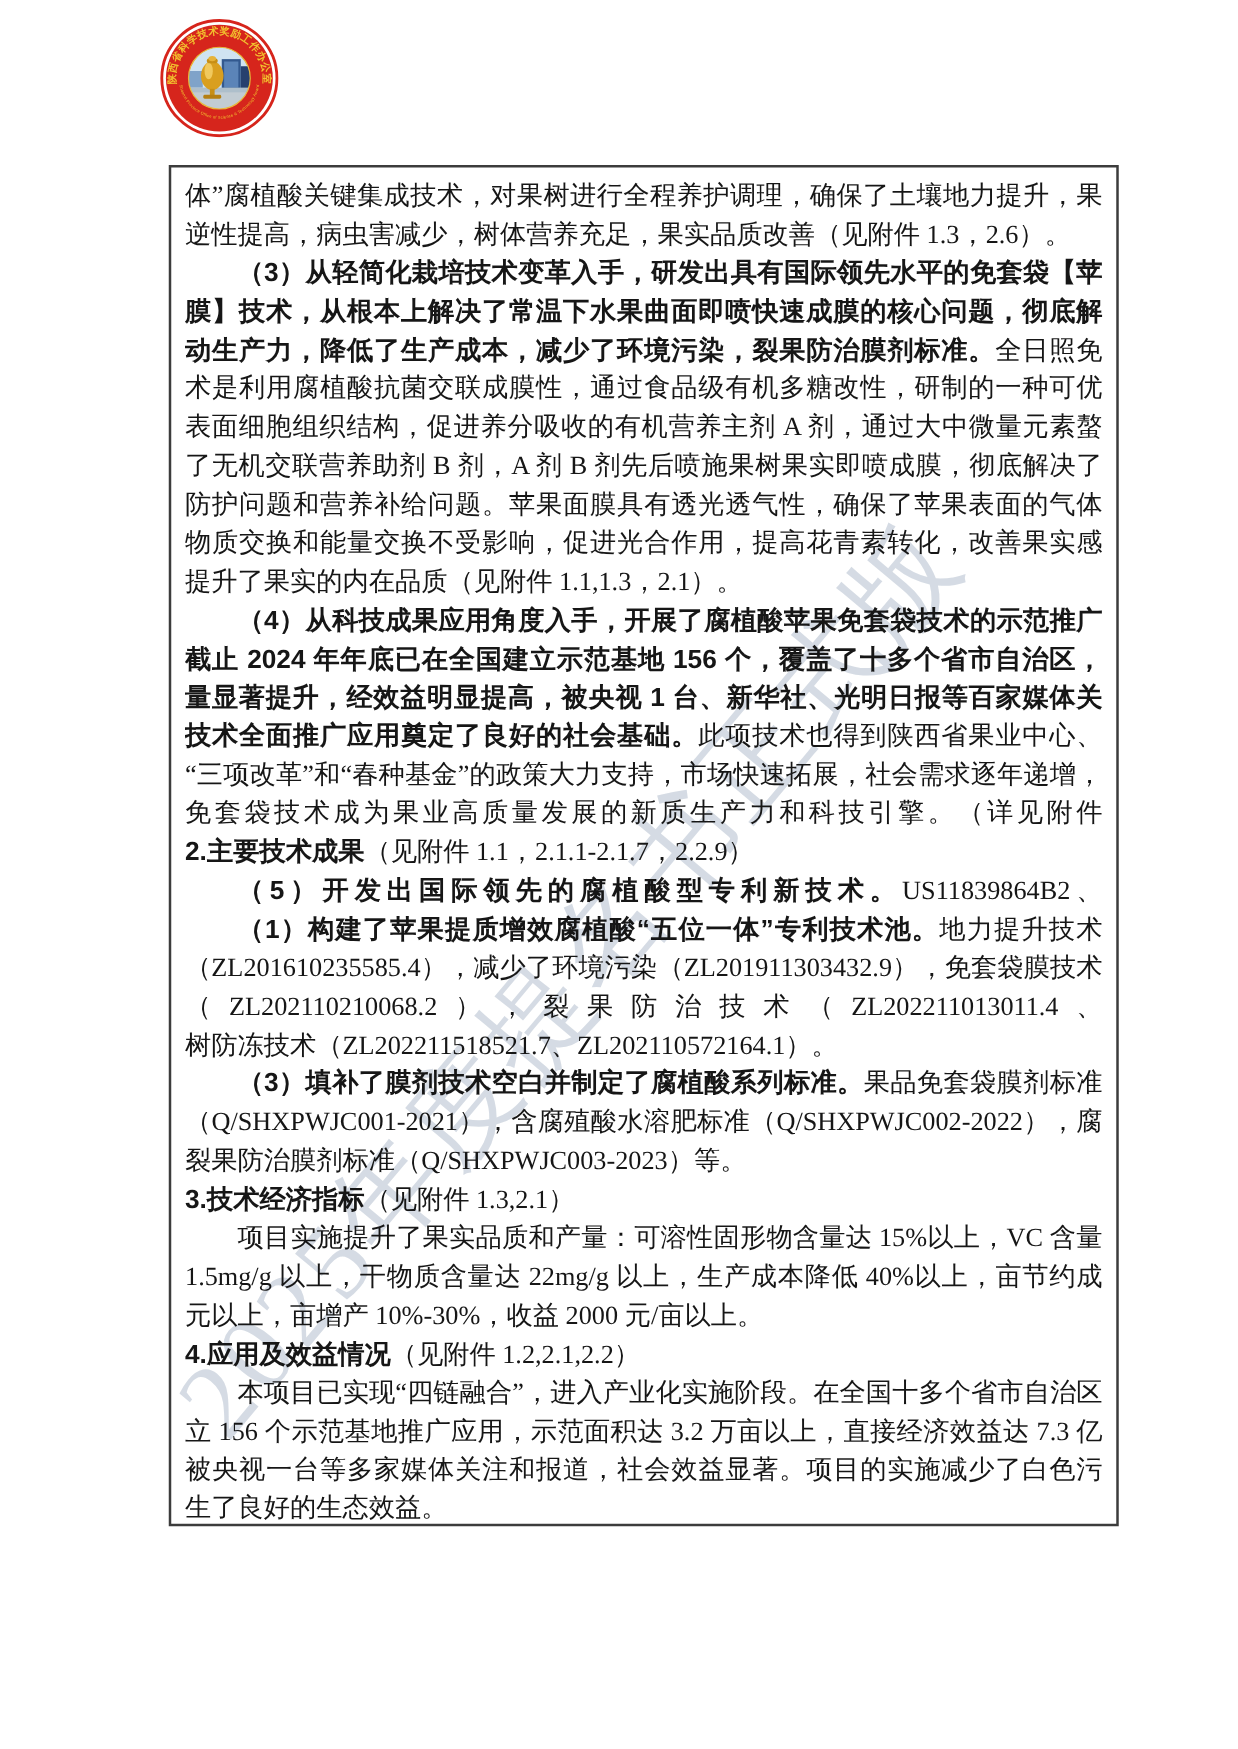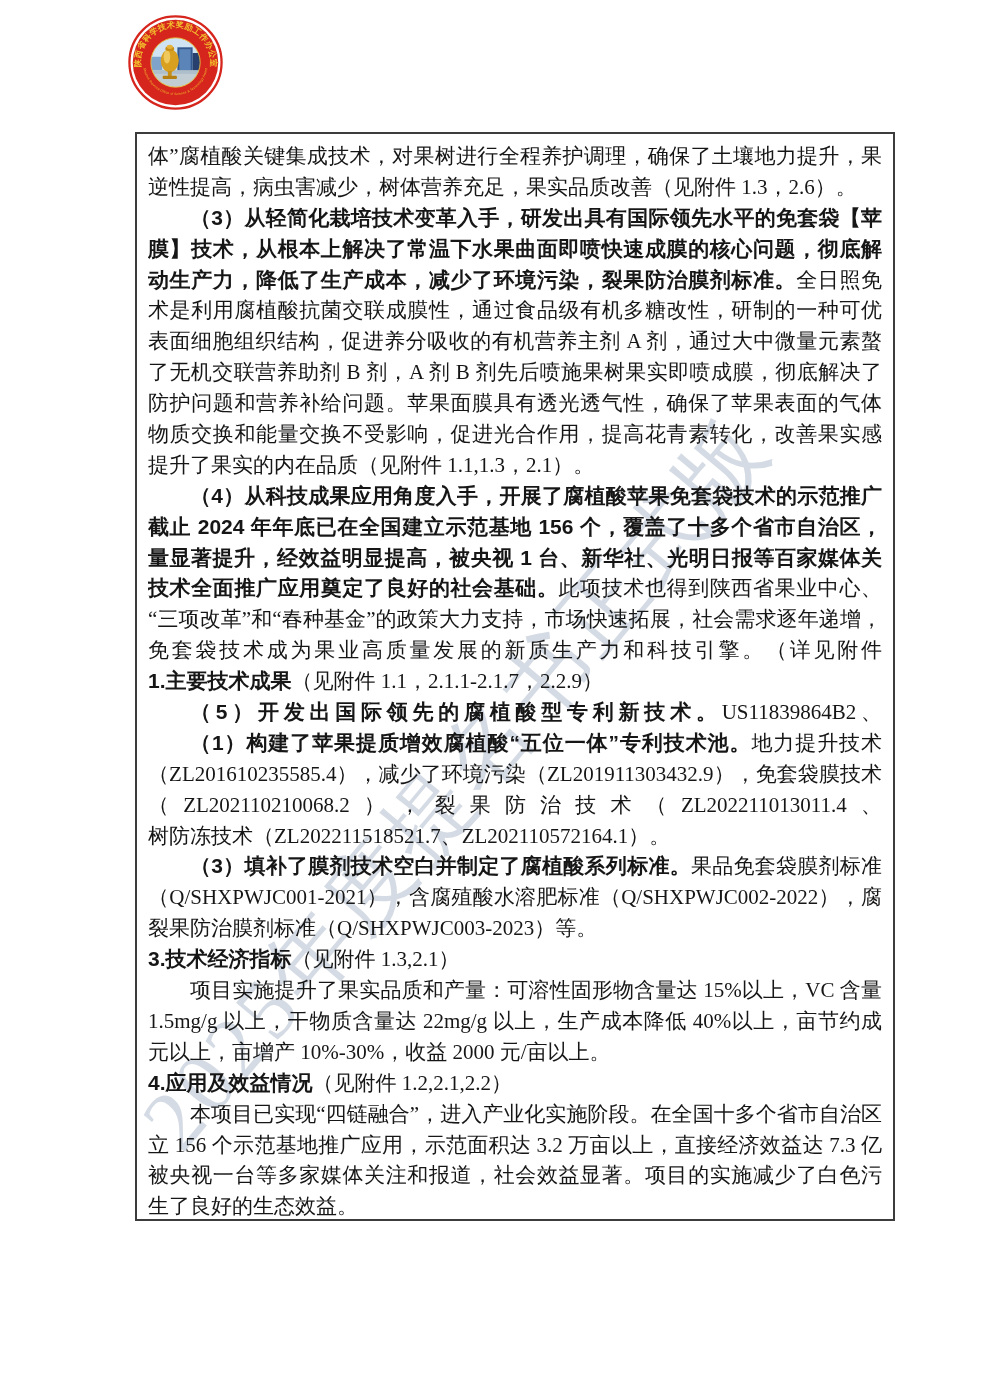--- a/index.html
+++ b/index.html
@@ -98,21 +98,21 @@
       <div class="tline fill"><span class="seg">了无机交联营养助剂 B 剂，A 剂 B 剂先后喷施果树果实即喷成膜，彻底解决了苹果的</span></div>
       <div class="tline fill"><span class="seg">防护问题和营养补给问题。苹果面膜具有透光透气性，确保了苹果表面的气体交换、</span></div>
       <div class="tline fill"><span class="seg">物质交换和能量交换不受影响，促进光合作用，提高花青素转化，改善果实感观质量，</span></div>
       <div class="tline"><span class="seg">提升了果实的内在品质（见附件 1.1,1.3，2.1）。</span></div>
       <div class="tline indent fill"><span class="seg b">（4）从科技成果应用角度入手，开展了腐植酸苹果免套袋技术的示范推广工作，</span></div>
       <div class="tline fill"><span class="seg b">截止 2024 年年底已在全国建立示范基地 156 个，覆盖了十多个省市自治区，产品质</span></div>
       <div class="tline fill"><span class="seg b">量显著提升，经效益明显提高，被央视 1 台、新华社、光明日报等百家媒体关注，为</span></div>
       <div class="tline fill"><span class="seg b">技术全面推广应用奠定了良好的社会基础。</span><span class="seg">此项技术也得到陕西省果业中心、秦创原</span></div>
       <div class="tline fill"><span class="seg">“三项改革”和“春种基金”的政策大力支持，市场快速拓展，社会需求逐年递增，</span></div>
       <div class="tline"><span class="seg">免套袋技术成为果业高质量发展的新质生产力和科技引擎。（详见附件 1.1,1.3,2.1）</span></div>
-      <div class="tline"><span class="seg b">1.主要技术成果</span><span class="seg">（见附件 1.1，2.1.1-2.1.7，2.2.9）</span></div>
+      <div class="tline"><span class="seg b">2.主要技术成果</span><span class="seg">（见附件 1.1，2.1.1-2.1.7，2.2.9）</span></div>
       <div class="tline indent"><span class="seg b">（5）开发出国际领先的腐植酸型专利新技术。</span><span class="seg">US11839864B2、NL2029934；</span></div>
       <div class="tline indent fill"><span class="seg b">（1）构建了苹果提质增效腐植酸“五位一体”专利技术池。</span><span class="seg">地力提升技术</span></div>
       <div class="tline fill"><span class="seg">（ZL201610235585.4），减少了环境污染（ZL201911303432.9），免套袋膜技术</span></div>
       <div class="tline fill"><span class="seg">（ZL202110210068.2），裂果防治技术（ZL202211013011.4、ZL202010067709.9），果</span></div>
       <div class="tline"><span class="seg">树防冻技术（ZL202211518521.7、ZL202110572164.1）。</span></div>
       <div class="tline indent fill"><span class="seg b">（3）填补了膜剂技术空白并制定了腐植酸系列标准。</span><span class="seg">果品免套袋膜剂标准</span></div>
       <div class="tline fill"><span class="seg">（Q/SHXPWJC001-2021），含腐殖酸水溶肥标准（Q/SHXPWJC002-2022），腐植酸型大枣</span></div>
       <div class="tline"><span class="seg">裂果防治膜剂标准（Q/SHXPWJC003-2023）等。</span></div>
       <div class="tline"><span class="seg b">3.技术经济指标</span><span class="seg">（见附件 1.3,2.1）</span></div>
       <div class="tline indent fill"><span class="seg">项目实施提升了果实品质和产量：可溶性固形物含量达 15%以上，VC 含量达</span></div>

